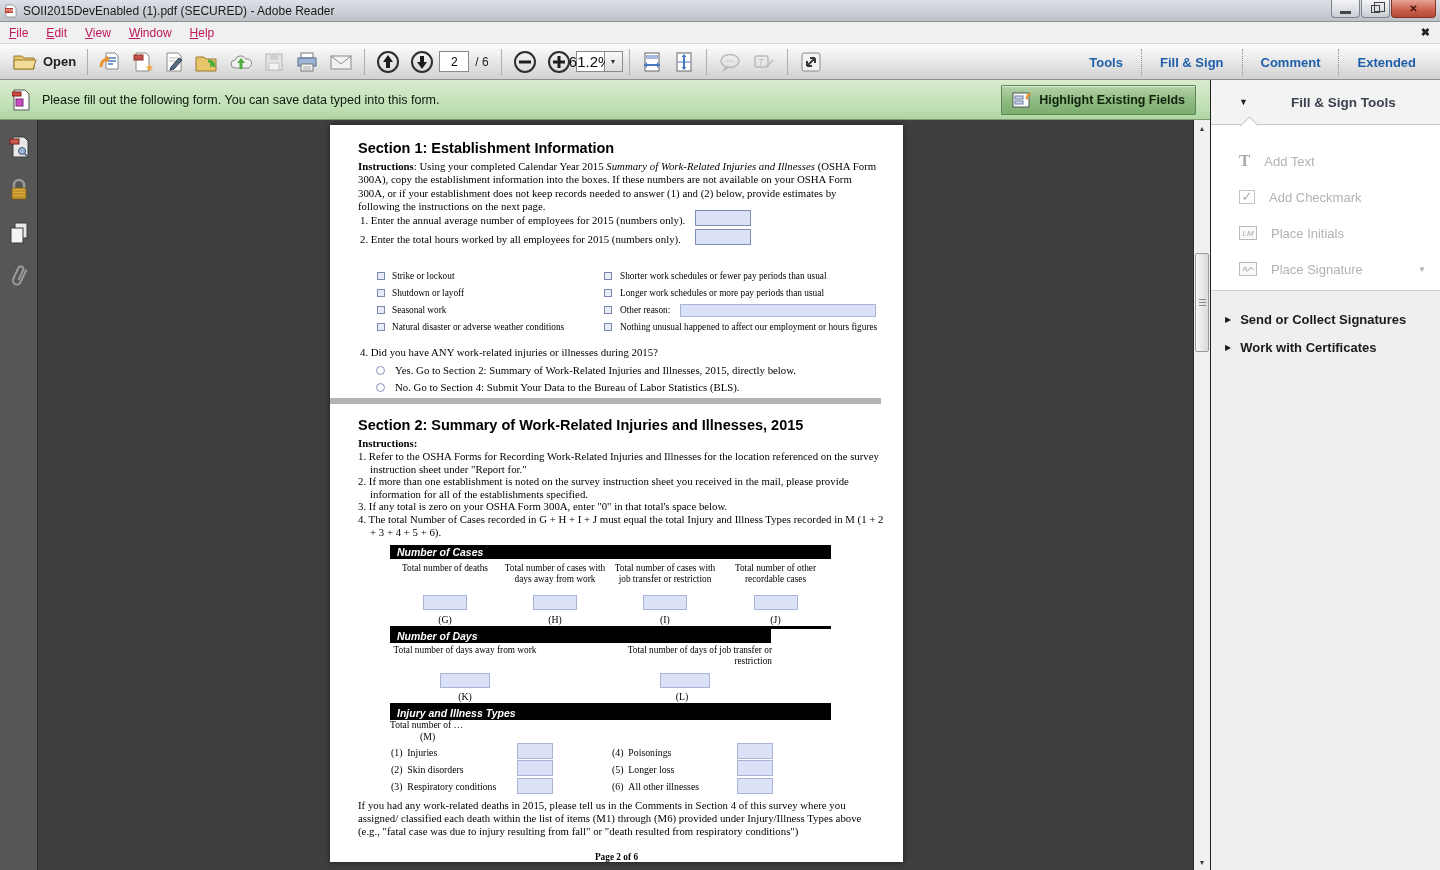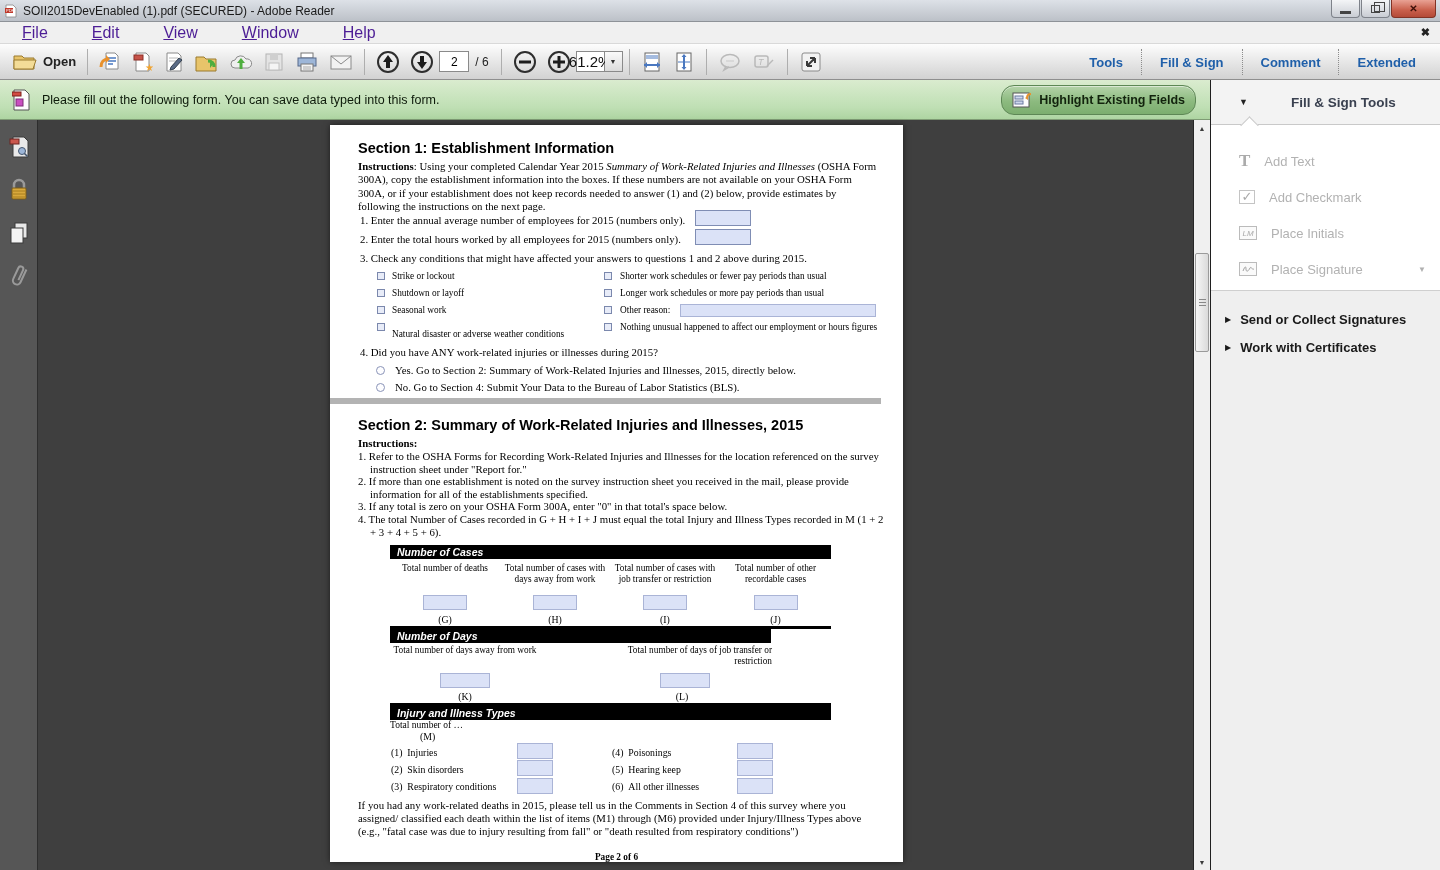--- a/index.html
+++ b/index.html
@@ -18,21 +18,21 @@
     font-size:10px; color:#333; }
   .winbtn.close { width:45px; background:linear-gradient(#e9a294,#c95f4b 60%,#b44a37);
     border-color:#823325; color:#3d0f08; font-weight:bold; }
   .glyph-min { width:11px; height:3px; background:#444; margin-top:7px; }
   .glyph-restore { width:9px; height:8px; border:1px solid #444; position:relative; background:transparent; }
   .glyph-restore::before { content:""; position:absolute; left:2px; top:-4px; width:9px; height:8px; border:1px solid #444; }
 
   
   #menubar { position:absolute; top:22px; left:0; width:1440px; height:22px; background:#f0f0f0;
     border-bottom:1px solid #d9d9d9; display:flex; align-items:center; }
-  .menu-item { font-size:16px; color:#4c1d95; padding:3px 22px; }
+  .menu-item { font-size:12px; color:#be185d; padding:3px 9px; }
   #menubar .menu-close { position:absolute; right:10px; font-size:11px; color:#222; font-weight:bold; }
 
   
   #toolbar { position:absolute; top:44px; left:0; width:1440px; height:36px;
     background:linear-gradient(#fdfdfd,#e3e3e3 60%,#d2d2d2); border-bottom:1px solid #8f8f8f;
     display:flex; align-items:center; padding:0 8px; }
   .tb-btn { height:28px; display:flex; align-items:center; justify-content:center; padding:0 5px; border-radius:3px; }
   .tb-sep { width:1px; height:26px; background:#aeaeae; margin:0 6px; }
   .open-label { font-size:13px; font-weight:bold; color:#222; margin-left:6px; }
   .pageinput { width:30px; height:21px; border:1px solid #8a8a8a; background:#fff; text-align:center;
@@ -47,21 +47,21 @@
   .tb-link { font-size:13px; font-weight:bold; color:#1f5fa9; padding:0 18px; }
   .dotted-sep { height:26px; border-left:1px dotted #8c8c8c; }
 
   
   #mainrow { position:absolute; top:80px; left:0; width:1440px; height:790px; display:flex; }
   #leftcol { width:1210px; display:flex; flex-direction:column; }
   #msgbar { height:40px; background:linear-gradient(#daeccf,#bfdfb4 70%,#aed5a2);
     border-bottom:1px solid #7e9b74; display:flex; align-items:center; padding:0 12px; position:relative; }
   #msgbar .msg-text { font-size:12.5px; color:#0d1a0a; margin-left:12px; }
   #hl-btn { position:absolute; right:14px; top:5px; height:30px; padding:0 10px;
-    background:linear-gradient(#b4d3a9,#8cba7f 55%,#7cae6f); border:1px solid #5d8755; border-radius:13px;
+    background:linear-gradient(#b4d3a9,#8cba7f 55%,#7cae6f); border:1px solid #5d8755; border-radius:1px;
     display:flex; align-items:center; box-shadow:inset 0 1px 0 rgba(255,255,255,.5); }
   #hl-btn .hl-label { font-size:12.5px; font-weight:bold; color:#12230d; margin-left:7px; }
 
   
   #docarea { flex:1; display:flex; background:#3f3f3f; position:relative; }
   #sidebar { width:38px; background:#565656; border-right:1px solid #2d2d2d;
     display:flex; flex-direction:column; align-items:center; padding-top:12px; }
   .sb-btn { width:28px; height:30px; display:flex; align-items:center; justify-content:center; margin-bottom:13px; }
   #viewport { flex:1; position:relative; }
   #vscroll { width:17px; background:#f0f0f0; border-left:1px solid #262626; position:relative; }
@@ -347,30 +347,29 @@
           <div id="pdfpage">
 
             <div class="abs sec-title" style="top:15px; left:28px;">Section 1:  Establishment Information</div>
             <div class="abs body-txt" style="top:35px; left:28px; width:523px;"><b>Instructions</b><span>: Using your completed Calendar Year 2015 </span><i>Summary of Work-Related Injuries and Illnesses</i><span>  (OSHA Form 300A), copy the establishment information into the boxes. If these numbers are not available on your OSHA Form 300A, or if your establishment does not keep records needed to answer (1) and (2) below, provide estimates by following the instructions on the next page.</span></div>
 
             <div class="abs body-txt" style="top:89px; left:30px;">1.  Enter the annual average number of employees for 2015 (numbers only).</div>
             <div class="abs ffield" style="top:85px; left:365px; width:56px; height:16px;"></div>
             <div class="abs body-txt" style="top:108px; left:30px;">2.  Enter the total hours worked by all employees for 2015 (numbers only).</div>
             <div class="abs ffield" style="top:104px; left:365px; width:56px; height:16px;"></div>
 
-            <div class="abs body-txt" style="top:127px; left:30px;">3.  Check any conditions that might have affected your answers to questions 1 and 2 above during 2015.</div>
 
             <div class="abs cb" style="top:147px; left:47px;"></div>
             <div class="abs cb-label" style="top:146px; left:62px;">Strike or lockout</div>
             <div class="abs cb" style="top:164px; left:47px;"></div>
             <div class="abs cb-label" style="top:163px; left:62px;text-align:center;">Shutdown or layoff</div>
             <div class="abs cb" style="top:181px; left:47px;"></div>
             <div class="abs cb-label" style="top:180px; left:62px;">Seasonal work</div>
             <div class="abs cb" style="top:198px; left:47px;"></div>
-            <div class="abs cb-label" style="top:204px; left:62px;">Natural disaster or adverse weather conditions</div>
+            <div class="abs cb-label" style="top:197px; left:62px;">Natural disaster or adverse weather conditions</div>
 
             <div class="abs cb" style="top:147px; left:274px;"></div>
             <div class="abs cb-label" style="top:146px; left:290px;">Shorter work schedules or fewer pay periods than usual</div>
             <div class="abs cb" style="top:164px; left:274px;"></div>
             <div class="abs cb-label" style="top:163px; left:290px;">Longer work schedules or more pay periods than usual</div>
             <div class="abs cb" style="top:181px; left:274px;"></div>
             <div class="abs cb-label" style="top:180px; left:290px;">Other reason:</div>
             <div class="abs ffield flat" style="top:179px; left:350px; width:196px; height:13px;"></div>
             <div class="abs cb" style="top:198px; left:274px;"></div>
             <div class="abs cb-label" style="top:197px; left:290px;">Nothing unusual happened to affect our employment or hours figures</div>
@@ -424,21 +423,21 @@
 
             <div class="abs" style="top:622px; left:61px; font-size:9.8px;"><span>(1)</span>&nbsp;&nbsp;<span>Injuries</span></div>
             <div class="abs ffield flat" style="top:618px; left:187px; width:36px; height:16px;"></div>
             <div class="abs" style="top:639px; left:61px; font-size:9.8px;"><span>(2)</span>&nbsp;&nbsp;<span>Skin disorders</span></div>
             <div class="abs ffield flat" style="top:635px; left:187px; width:36px; height:16px;"></div>
             <div class="abs" style="top:656px; left:61px; font-size:9.8px;"><span>(3)</span>&nbsp;&nbsp;<span>Respiratory conditions</span></div>
             <div class="abs ffield flat" style="top:653px; left:187px; width:36px; height:16px;"></div>
 
             <div class="abs" style="top:622px; left:282px; font-size:9.8px;"><span>(4)</span>&nbsp;&nbsp;<span>Poisonings</span></div>
             <div class="abs ffield flat" style="top:618px; left:407px; width:36px; height:16px;"></div>
-            <div class="abs" style="top:639px; left:282px; font-size:9.8px;"><span>(5)</span>&nbsp;&nbsp;<span>Hearing keep</span></div>
+            <div class="abs" style="top:639px; left:282px; font-size:9.8px;"><span>(5)</span>&nbsp;&nbsp;<span>Longer loss</span></div>
             <div class="abs ffield flat" style="top:635px; left:407px; width:36px; height:16px;"></div>
             <div class="abs" style="top:656px; left:282px; font-size:9.8px;"><span>(6)</span>&nbsp;&nbsp;<span>All other illnesses</span></div>
             <div class="abs ffield flat" style="top:653px; left:407px; width:36px; height:16px;"></div>
 
             <div class="abs body-txt" style="top:674px; left:28px; width:524px; line-height:13px;">If you had any work-related deaths in 2015, please tell us in the Comments in Section 4 of this survey where you assigned/ classified each death within the list of items (M1) through (M6) provided under Injury/Illness Types above (e.g., "fatal case was due to injury resulting from fall" or "death resulted from respiratory conditions")</div>
             <div class="abs" style="top:727px; left:0; width:573px; text-align:center; font-size:9.3px;font-weight:bold;">Page 2 of 6</div>
           </div>
         </div>
 
         <div id="vscroll">

